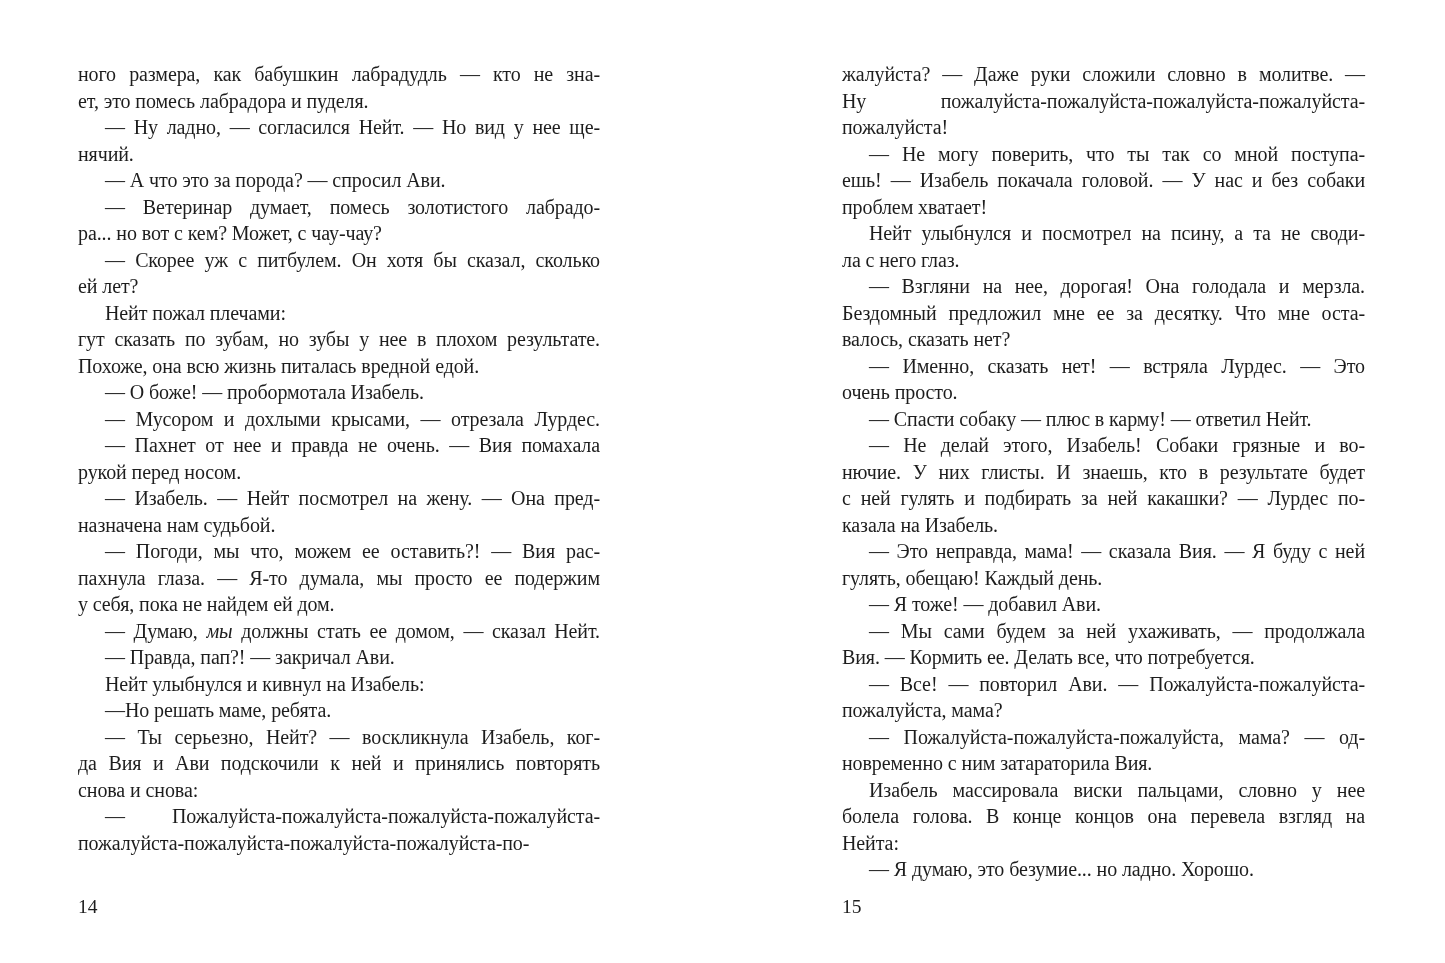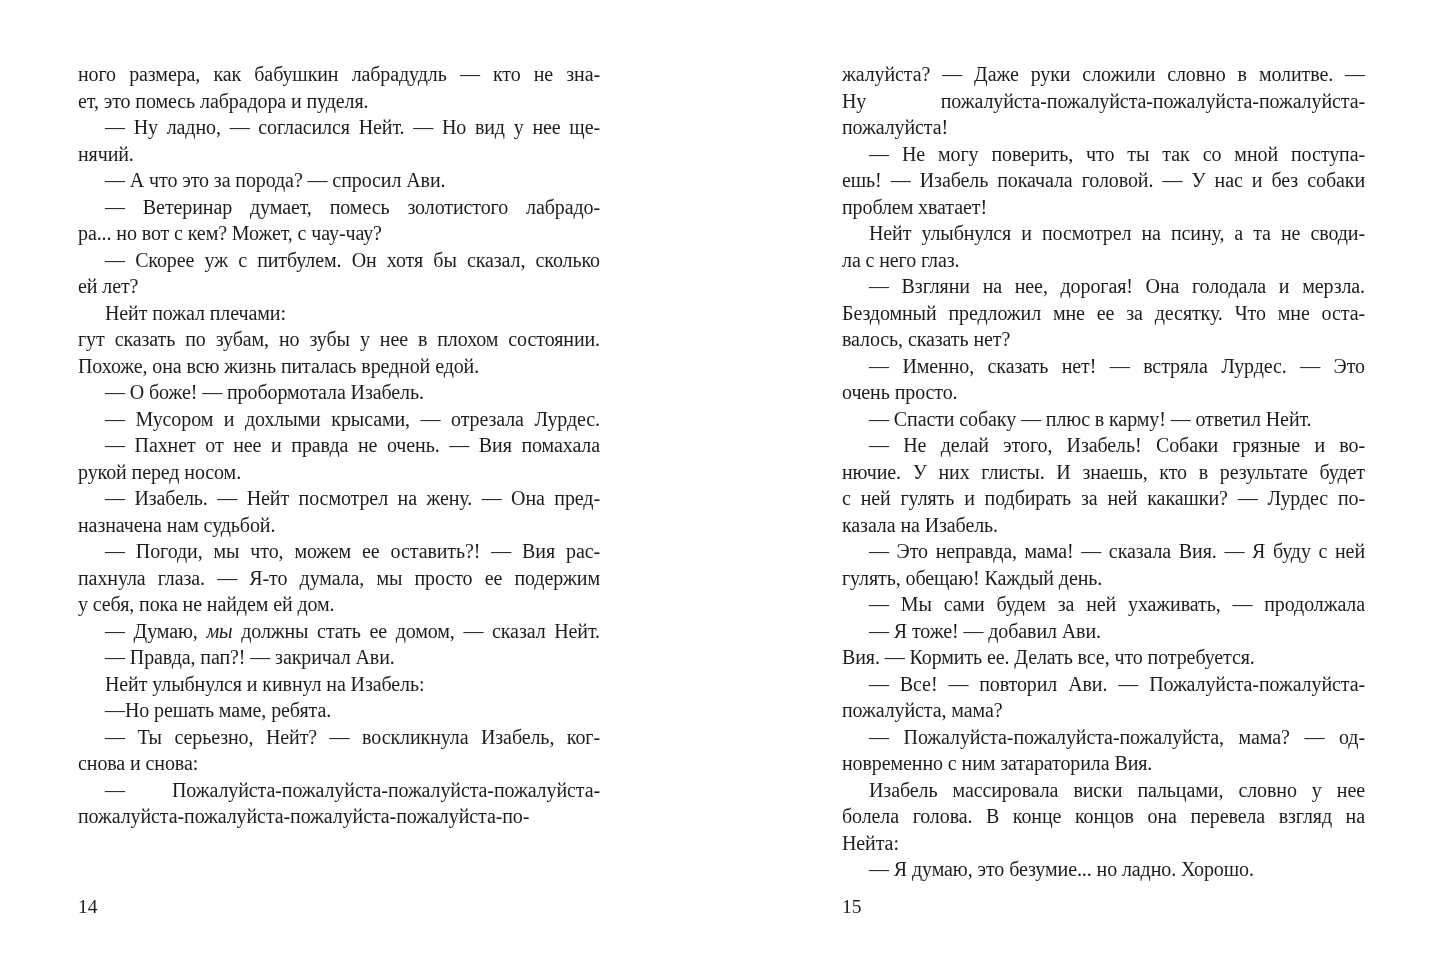--- a/index.html
+++ b/index.html
@@ -61,36 +61,37 @@
         <div class="line j">ного размера, как бабушкин лабрадудль — кто не зна-</div>
         <div class="line">ет, это помесь лабрадора и пуделя.</div>
         <div class="line j ind">— Ну ладно, — согласился Нейт. — Но вид у нее ще-</div>
         <div class="line">нячий.</div>
         <div class="line ind">— А что это за порода? — спросил Ави.</div>
         <div class="line j ind">— Ветеринар думает, помесь золотистого лабрадо-</div>
         <div class="line">ра... но вот с кем? Может, с чау-чау?</div>
         <div class="line j ind">— Скорее уж с питбулем. Он хотя бы сказал, сколько</div>
         <div class="line">ей лет?</div>
         <div class="line ind">Нейт пожал плечами:</div>
-        <div class="line j">гут сказать по зубам, но зубы у нее в плохом состоянии.</div>
+        <div class="line j">гут сказать по зубам, но зубы у нее в плохом результате.</div>
         <div class="line">Похоже, она всю жизнь питалась вредной едой.</div>
         <div class="line ind">— О боже! — пробормотала Изабель.</div>
         <div class="line j ind">— Мусором и дохлыми крысами, — отрезала Лурдес.</div>
         <div class="line j ind">— Пахнет от нее и правда не очень. — Вия помахала</div>
         <div class="line">рукой перед носом.</div>
         <div class="line j ind">— Изабель. — Нейт посмотрел на жену. — Она пред-</div>
         <div class="line">назначена нам судьбой.</div>
         <div class="line j ind">— Погоди, мы что, можем ее оставить?! — Вия рас-</div>
         <div class="line j">пахнула глаза. — Я-то думала, мы просто ее подержим</div>
         <div class="line">у себя, пока не найдем ей дом.</div>
         <div class="line j ind">— Думаю, <em>мы</em> должны стать ее домом, — сказал Нейт.</div>
         <div class="line ind">— Правда, пап?! — закричал Ави.</div>
         <div class="line ind">Нейт улыбнулся и кивнул на Изабель:</div>
         <div class="line ind">—Но решать маме, ребята.</div>
         <div class="line j ind">— Ты серьезно, Нейт? — воскликнула Изабель, ког-</div>
+        <div class="line j">да Вия и Ави подскочили к ней и принялись повторять</div>
         <div class="line">снова и снова:</div>
         <div class="line j ind">— Пожалуйста-пожалуйста-пожалуйста-пожалуйста-</div>
         <div class="line j">пожалуйста-пожалуйста-пожалуйста-пожалуйста-по-</div>
       </div>
     <div class="page-number">14</div>
   </section>
 
   <section class="page page-right">
     <div class="text-column">
         <div class="line j">жалуйста? — Даже руки сложили словно в молитве. —</div>
@@ -106,22 +107,22 @@
         <div class="line">валось, сказать нет?</div>
         <div class="line j ind">— Именно, сказать нет! — встряла Лурдес. — Это</div>
         <div class="line">очень просто.</div>
         <div class="line ind">— Спасти собаку — плюс в карму! — ответил Нейт.</div>
         <div class="line j ind">— Не делай этого, Изабель! Собаки грязные и во-</div>
         <div class="line j">нючие. У них глисты. И знаешь, кто в результате будет</div>
         <div class="line j">с ней гулять и подбирать за ней какашки? — Лурдес по-</div>
         <div class="line">казала на Изабель.</div>
         <div class="line j ind">— Это неправда, мама! — сказала Вия. — Я буду с ней</div>
         <div class="line">гулять, обещаю! Каждый день.</div>
+        <div class="line ind">— Я тоже! — добавил Ави.</div>
         <div class="line j ind">— Мы сами будем за ней ухаживать, — продолжала</div>
-        <div class="line ind">— Я тоже! — добавил Ави.</div>
         <div class="line">Вия. — Кормить ее. Делать все, что потребуется.</div>
         <div class="line j ind">— Все! — повторил Ави. — Пожалуйста-пожалуйста-</div>
         <div class="line">пожалуйста, мама?</div>
         <div class="line j ind">— Пожалуйста-пожалуйста-пожалуйста, мама? — од-</div>
         <div class="line">новременно с ним затараторила Вия.</div>
         <div class="line j ind">Изабель массировала виски пальцами, словно у нее</div>
         <div class="line j">болела голова. В конце концов она перевела взгляд на</div>
         <div class="line">Нейта:</div>
         <div class="line ind">— Я думаю, это безумие... но ладно. Хорошо.</div>
       </div>

